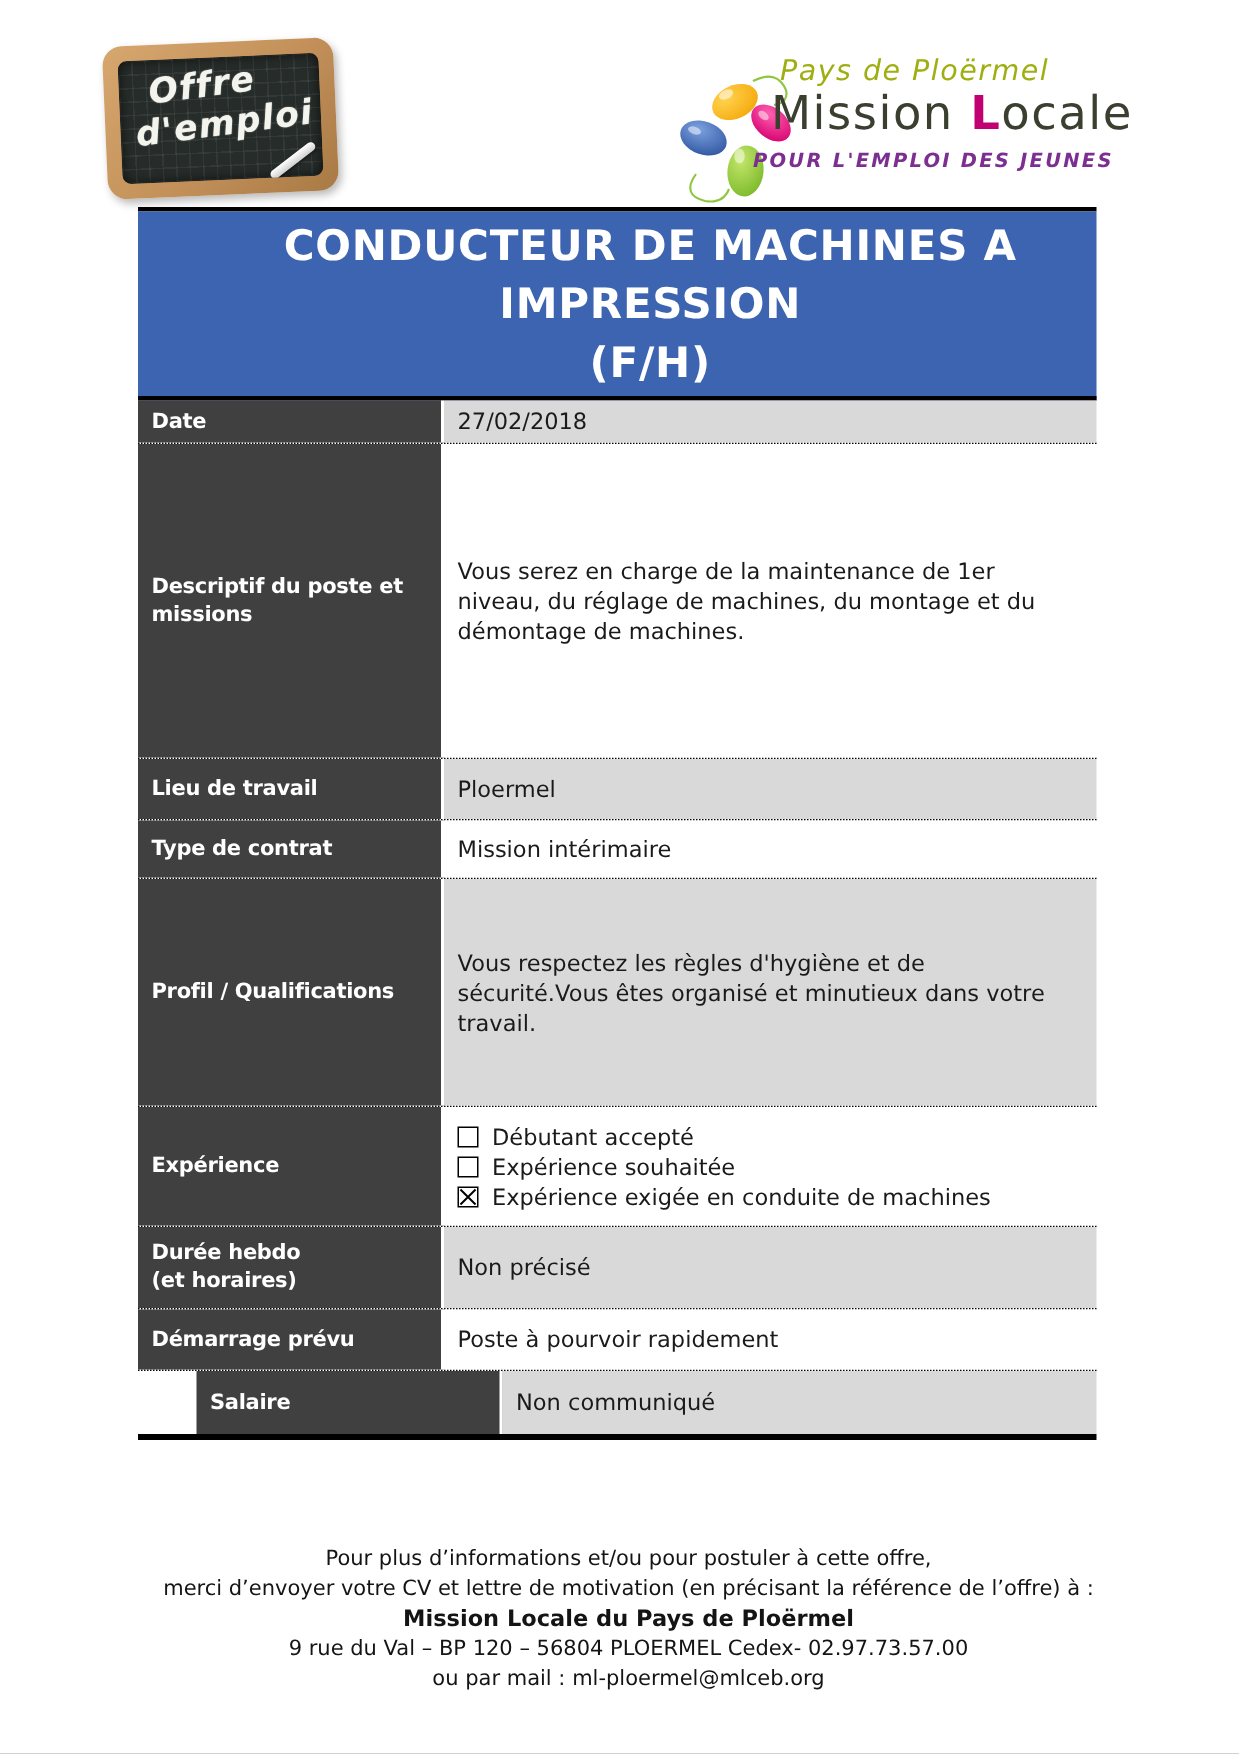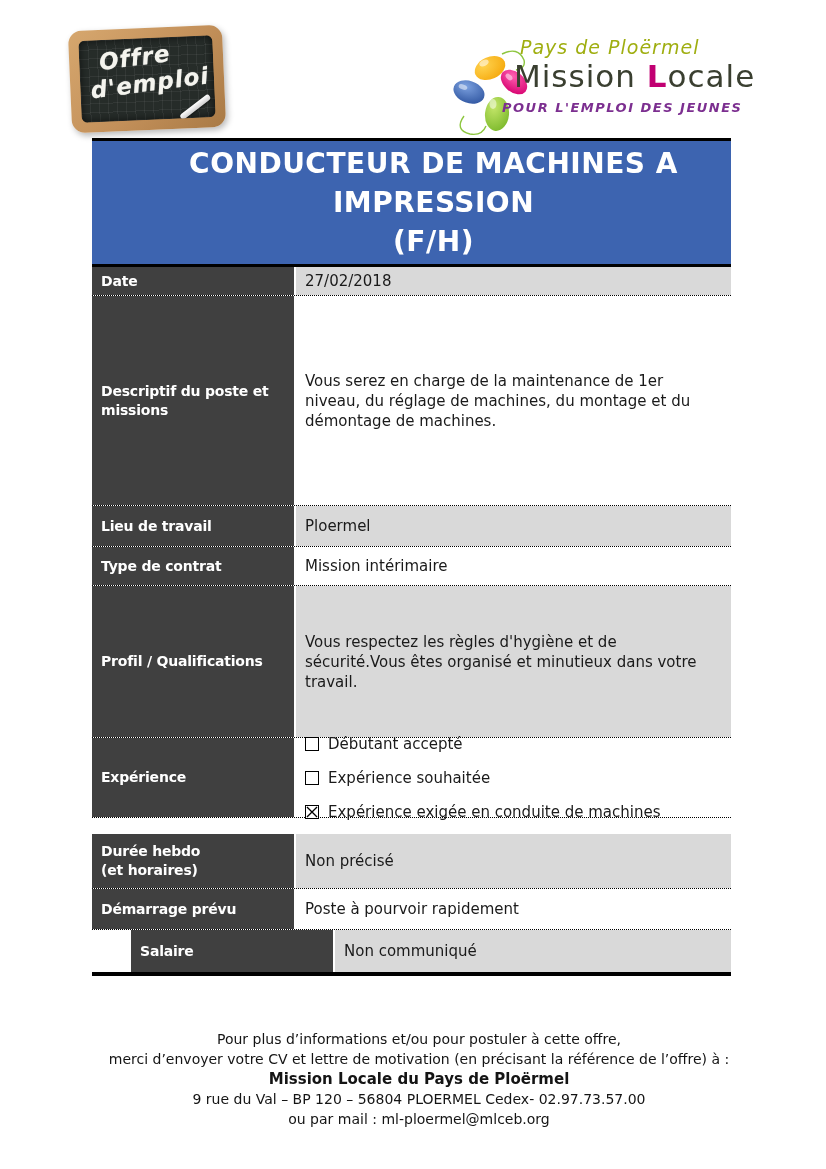--- a/index.html
+++ b/index.html
@@ -86,27 +86,27 @@
     background:#ffffff;
   }
   .cell-value.gray { background:#d9d9d9; }
 
   .r-date  { height:29px; }
   .r-desc  { height:210px; }
   .r-lieu  { height:41px; }
   .r-type  { height:39px; }
   .r-profil{ height:152px; }
   .r-exp   { height:80px; }
-  .r-duree { height:55px;margin-top:16px; }
+  .r-duree { height:55px; }
   .r-dem   { height:41px; }
   .r-sal   { height:42px;padding-left:39px; }
   .r-ref   { height:40px; }
 
   
-  .options { display:flex; flex-direction:column; justify-content:center;gap:14px; }
+  .options { display:flex; flex-direction:column; justify-content:center; }
   .option { display:flex; align-items:center; height:20px; }
   .checkbox {
     width:14px; height:14px; border:1.6px solid #000; background:#fff;
     margin-right:9px; flex:0 0 auto; display:inline-flex;
   }
   .checkbox svg { display:none; width:100%; height:100%; }
   .checkbox.checked svg { display:block; }
 
   
   .footer {

